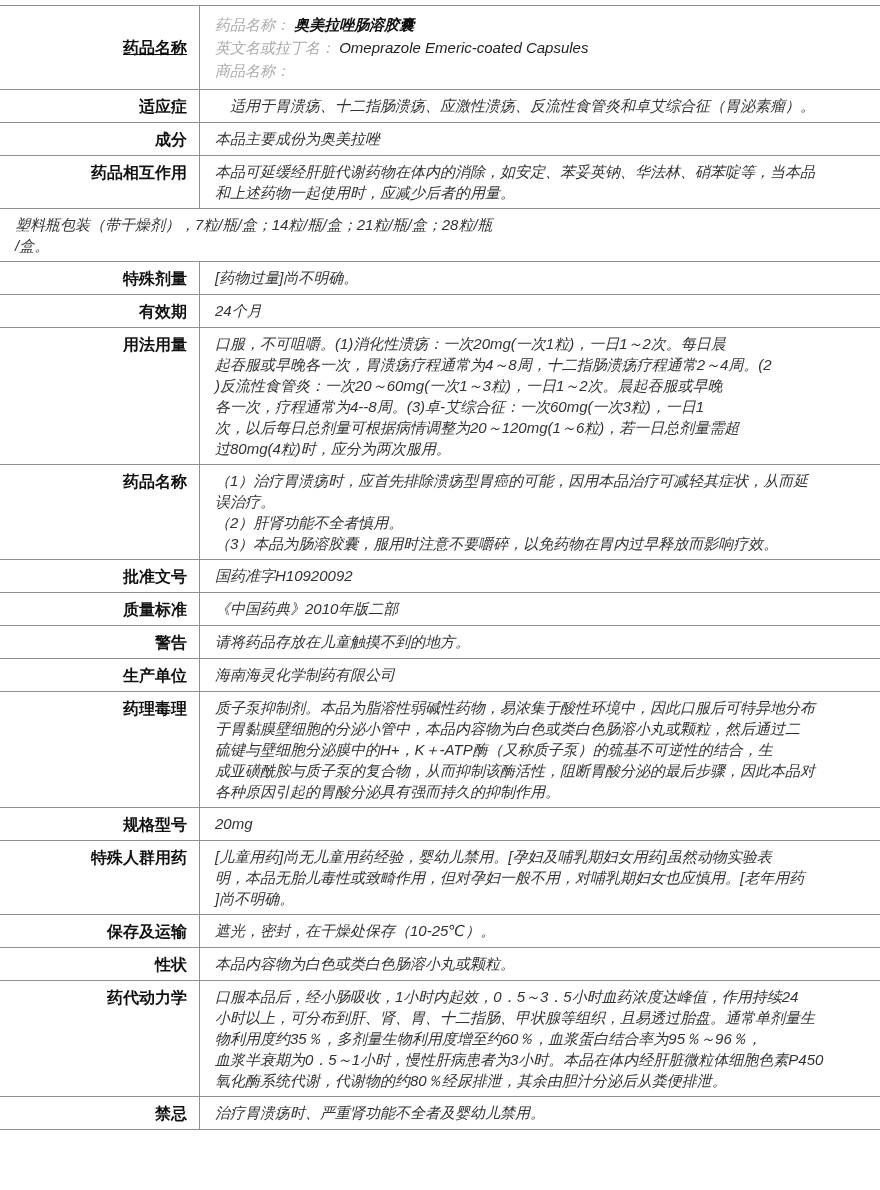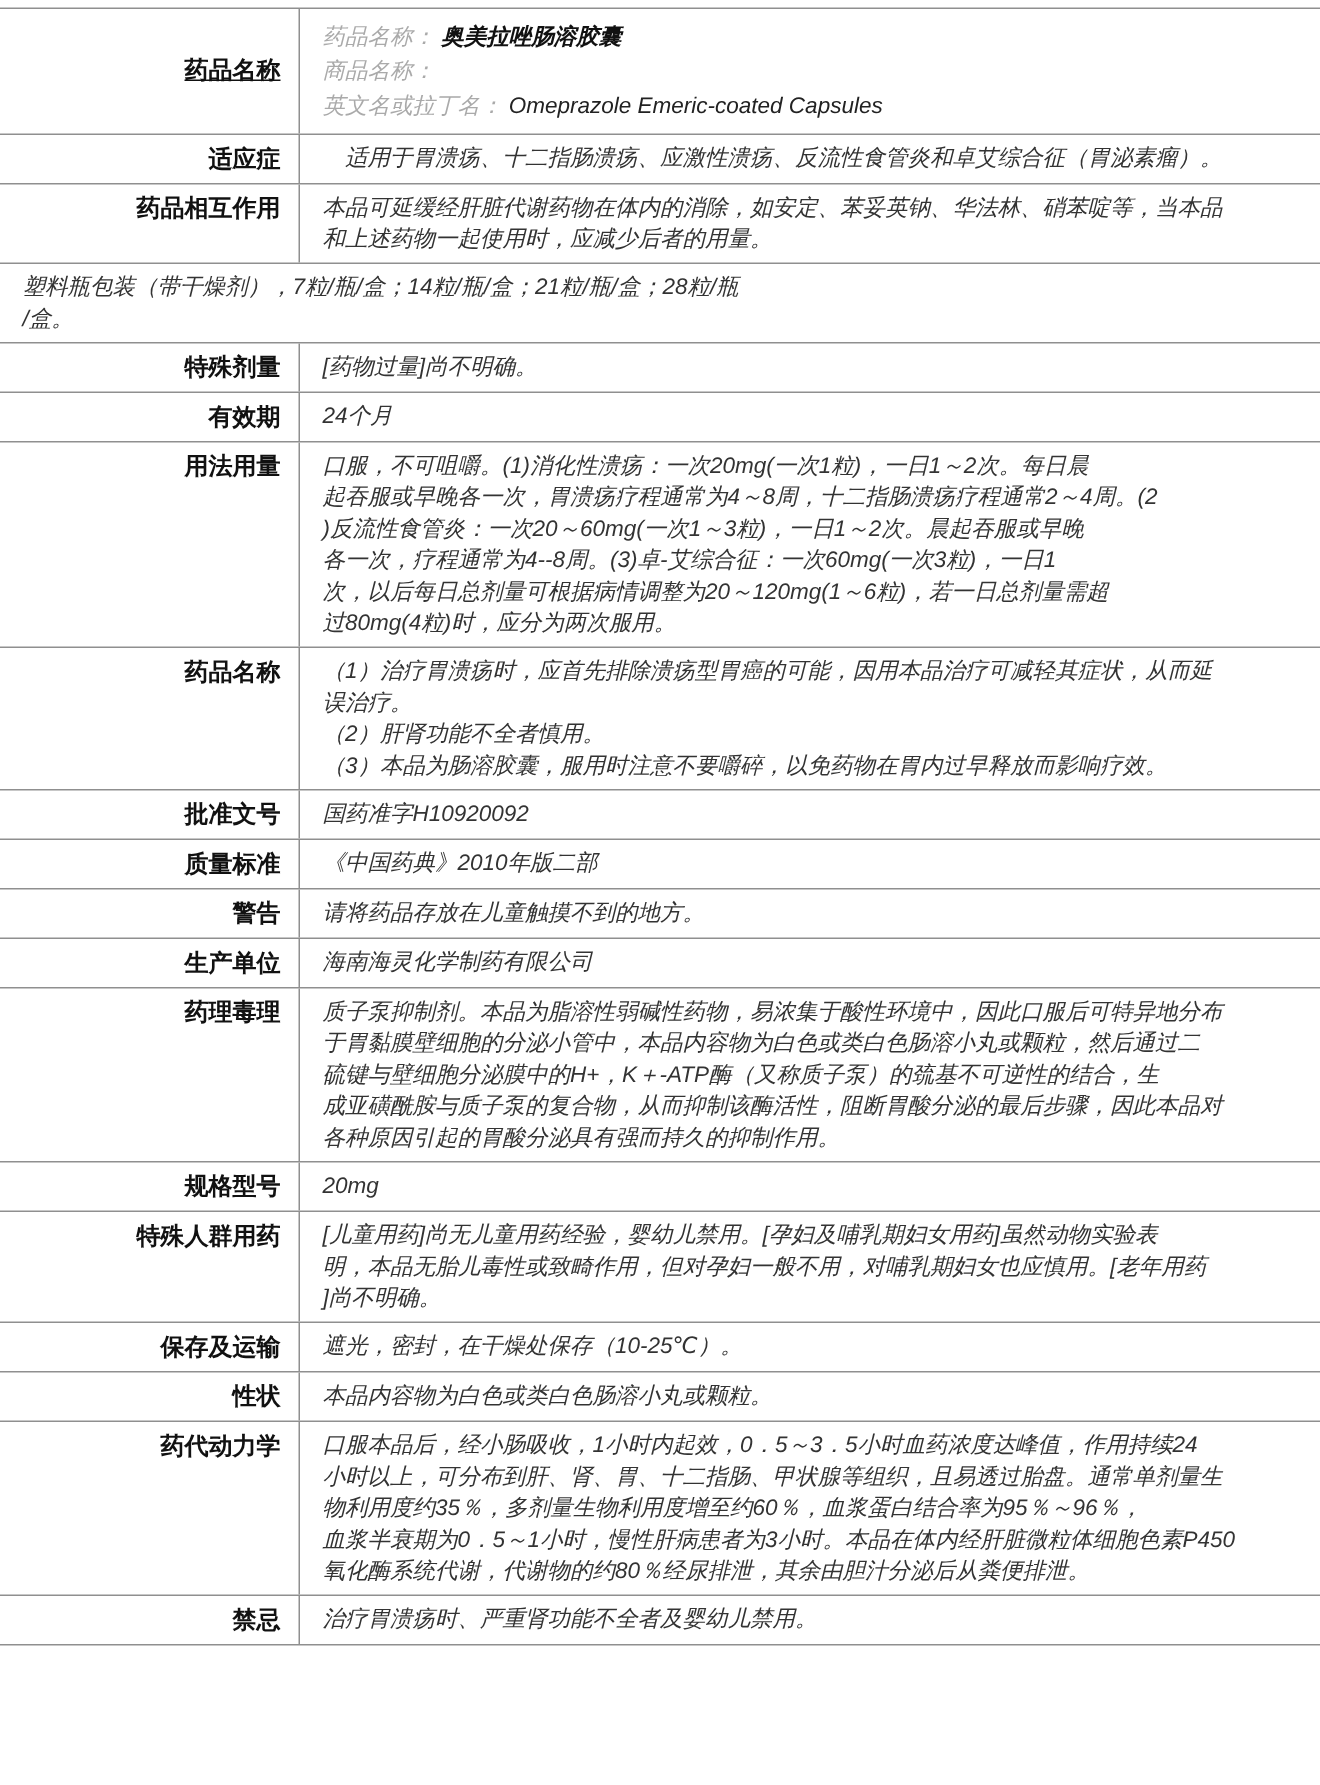--- a/index.html
+++ b/index.html
@@ -83,27 +83,31 @@
 </style>
 </head>
 <body style="--border-color: #8f8f8f; --label-color: #111111; --content-color: #333333; --field-key-color: #aaaaaa; --field-value-color: #111111; background: rgb(255, 255, 255);">
 
 <div class="doc">
   <div class="drug-table" id="drug-table">
       <div class="row fields">
         <div class="label-cell">药品名称</div>
         <div class="content-cell">
           <div class="field-line"><span class="field-key">药品名称：</span><span> </span><span class="field-value">奥美拉唑肠溶胶囊</span></div>
+          <div class="field-line"><span class="field-key">英文名或拉丁名：</span><span> </span><span class="field-value latin">Omeprazole Emeric-coated Capsules</span></div>
           <div class="field-line"><span class="field-key">商品名称：</span><span> </span><span class="field-value latin"></span></div>
-          <div class="field-line"><span class="field-key">英文名或拉丁名：</span><span> </span><span class="field-value latin">Omeprazole Emeric-coated Capsules</span></div>
         </div>
       </div>
       <div class="row">
         <div class="label-cell">适应症</div>
         <div class="content-cell">　适用于胃溃疡、十二指肠溃疡、应激性溃疡、反流性食管炎和卓艾综合征（胃泌素瘤）。</div>
+      </div>
+      <div class="row">
+        <div class="label-cell">成分</div>
+        <div class="content-cell">本品主要成份为奥美拉唑</div>
       </div>
       <div class="row">
         <div class="label-cell">药品相互作用</div>
         <div class="content-cell">本品可延缓经肝脏代谢药物在体内的消除，如安定、苯妥英钠、华法林、硝苯啶等，当本品
 和上述药物一起使用时，应减少后者的用量。</div>
       </div>
       <div class="row">
         <div class="content-cell">塑料瓶包装（带干燥剂），7粒/瓶/盒；14粒/瓶/盒；21粒/瓶/盒；28粒/瓶
 /盒。</div>
       </div>

